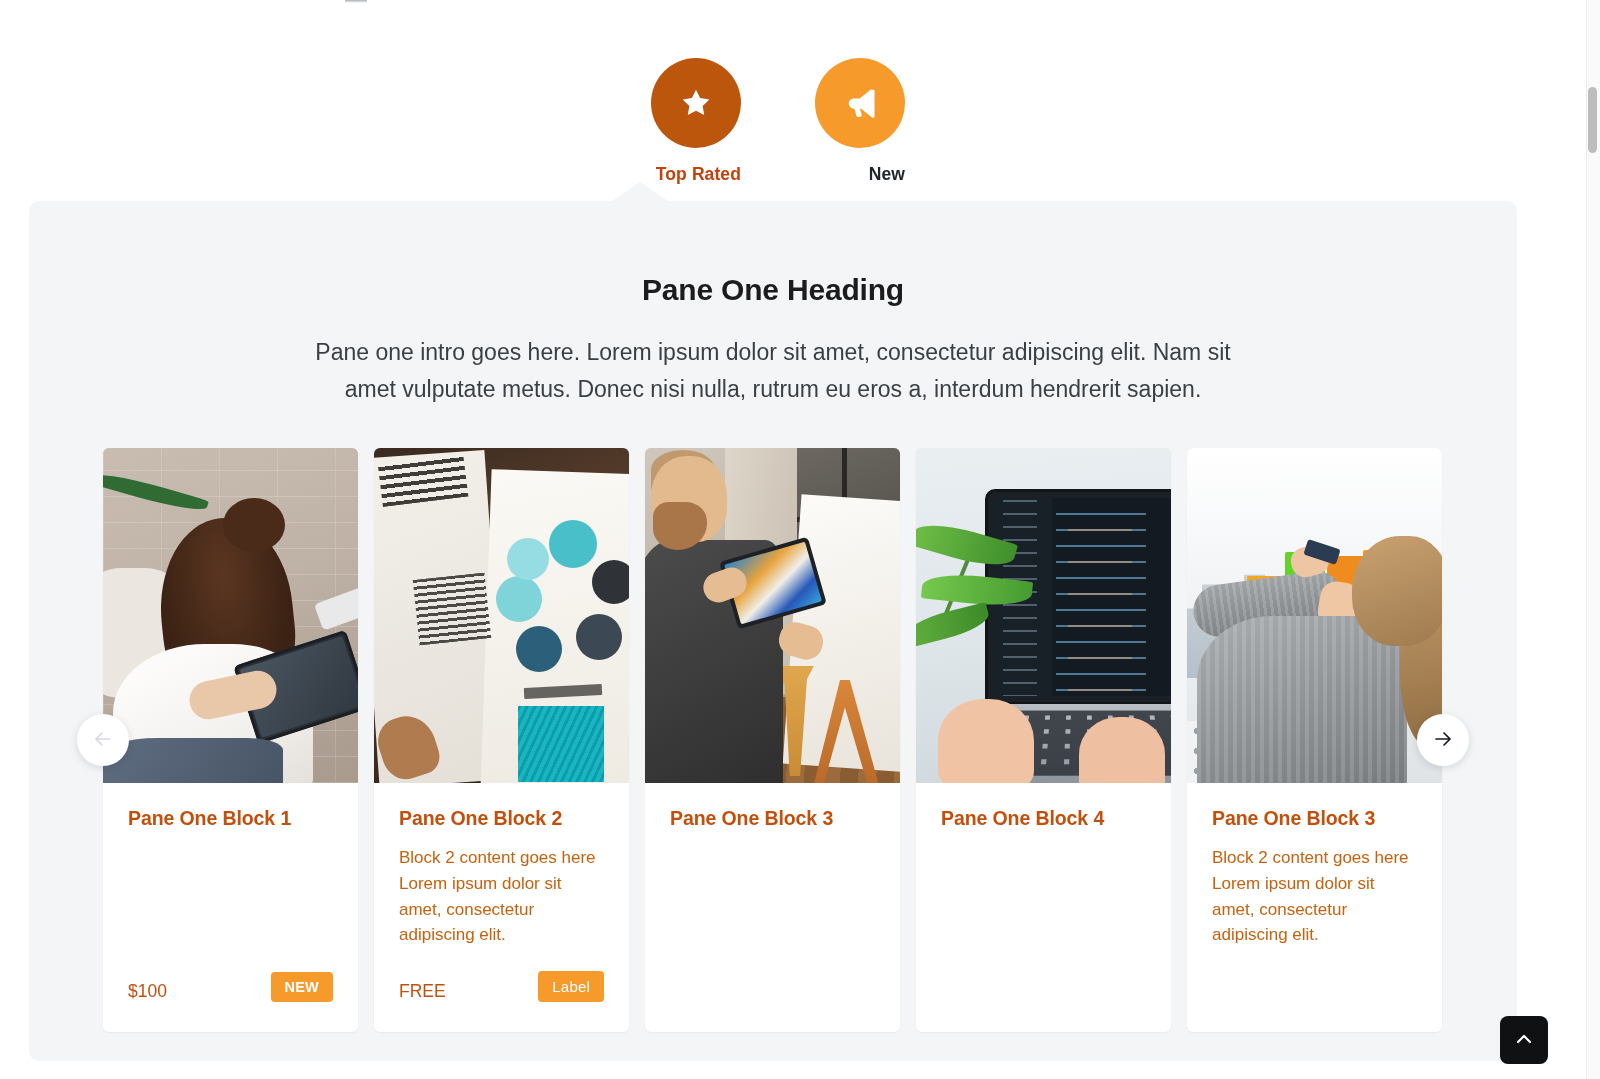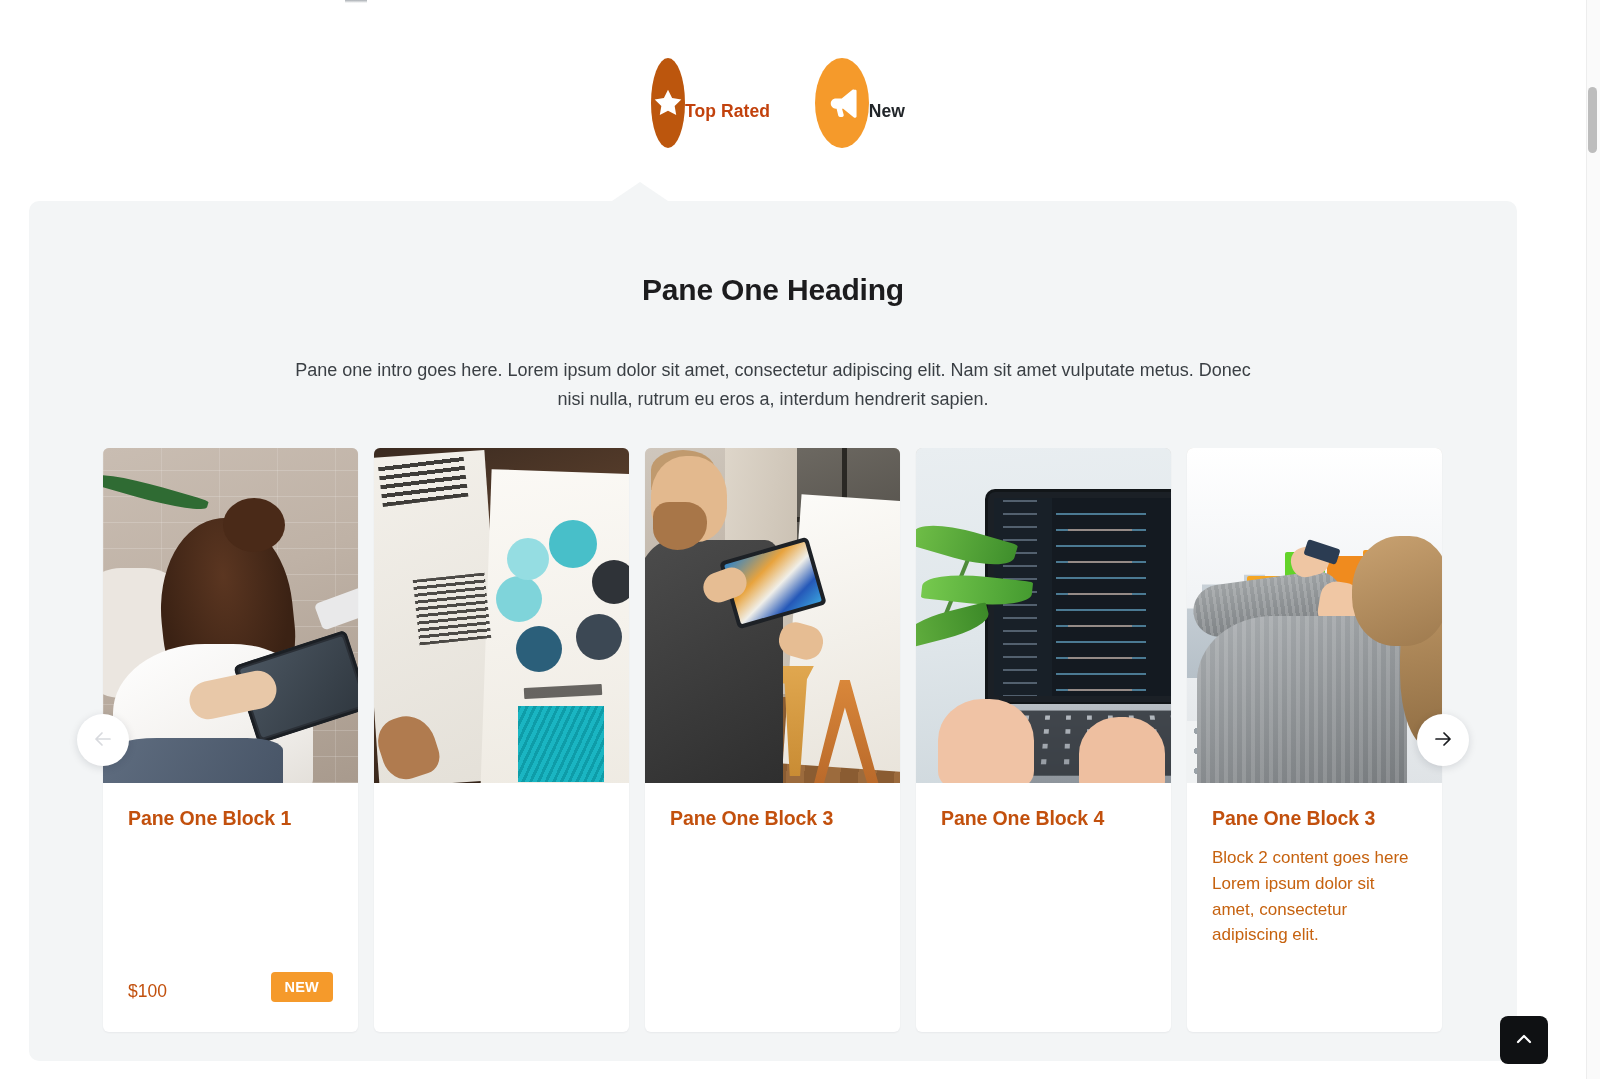--- a/index.html
+++ b/index.html
@@ -37,22 +37,22 @@
     top: 58px;
     left: 0;
     width: 1556px;
     display: flex;
     justify-content: center;
     gap: 74px;
   }
   .tab {
     width: 90px;
     display: flex;
-    flex-direction: row;
-    align-items: center;
+    flex-direction: column;
+    align-items: flex-end;
     cursor: pointer;
   }
   .tab-circle {
     width: 90px;
     height: 90px;
     border-radius: 50%;
     display: flex;
     align-items: center;
     justify-content: center;
     background: #f59a2b;
@@ -91,24 +91,24 @@
 
   .pane-heading {
     margin-top: 72px;
     text-align: center;
     font-size: 30px;
     font-weight: 700;
     color: #1c1c1e;
     letter-spacing: -.2px;
   }
   .pane-intro {
-    margin: 49px auto 0;
+    margin: 27px auto 0;
     width: 960px;
     text-align: center;
-    font-size: 18px;
+    font-size: 23px;
     line-height: 1.62;
     color: #3a3f44;
     font-weight: 400;
   }
 
   
   .carousel {
     position: absolute;
     top: 247px;
     left: 74px;
@@ -478,20 +478,28 @@
           <div class="p2-c p2-ideas"></div>
           <div class="p2-c p2-build"></div>
           <div class="p2-c p2-prod"></div>
           <div class="p2-c p2-meas"></div>
           <div class="p2-c p2-learn"></div>
           <div class="p2-c p2-data"></div>
           <div class="p2-takelbl"></div>
           <div class="p2-take"></div>
           <div class="p2-thumb"></div>
         </div>
+        <div class="card-body">
+          <div class="card-title">Pane One Block 2</div>
+          <div class="card-text">Block 2 content goes here Lorem ipsum dolor sit amet, consectetur adipiscing elit.</div>
+          <div class="card-footer">
+            <span class="card-price">FREE</span>
+            <span class="card-badge soft">Label</span>
+          </div>
+        </div>
       </div>
 
       <div class="card">
         <div class="card-media">
           <div class="ph p3-bg"></div>
           <div class="p3-window">
               <div class="p3-wgrid"></div>
             </div>
           <div class="p3-curtain"></div>
           <div class="p3-floor"></div>

